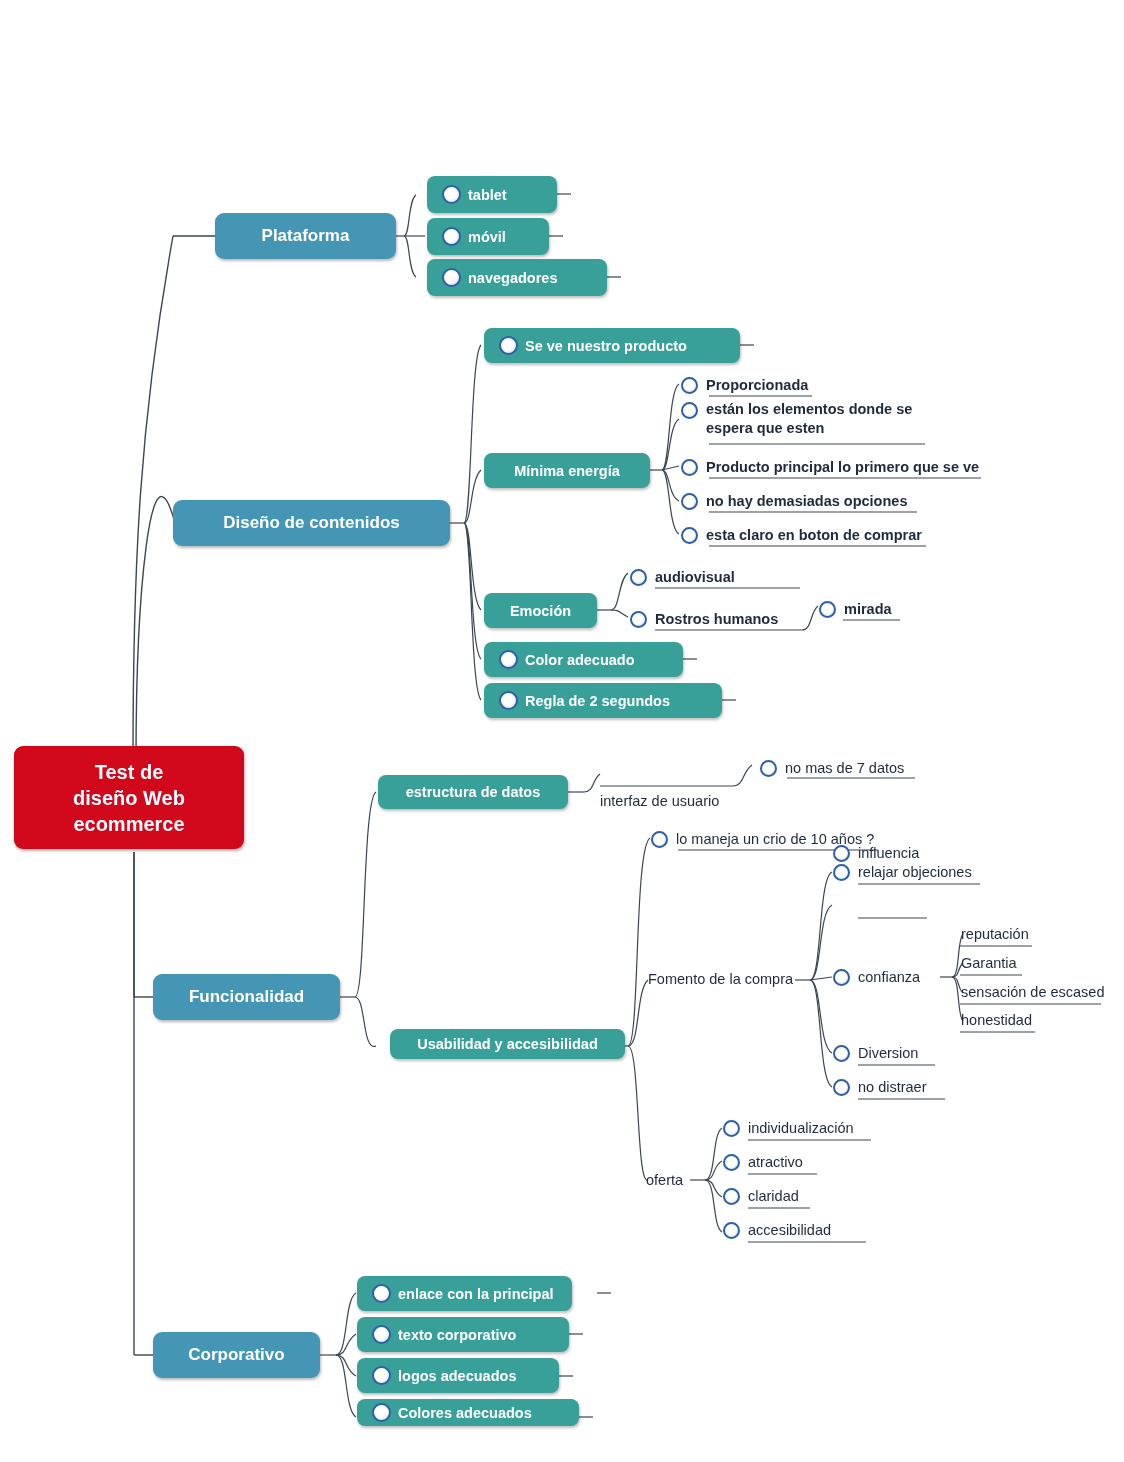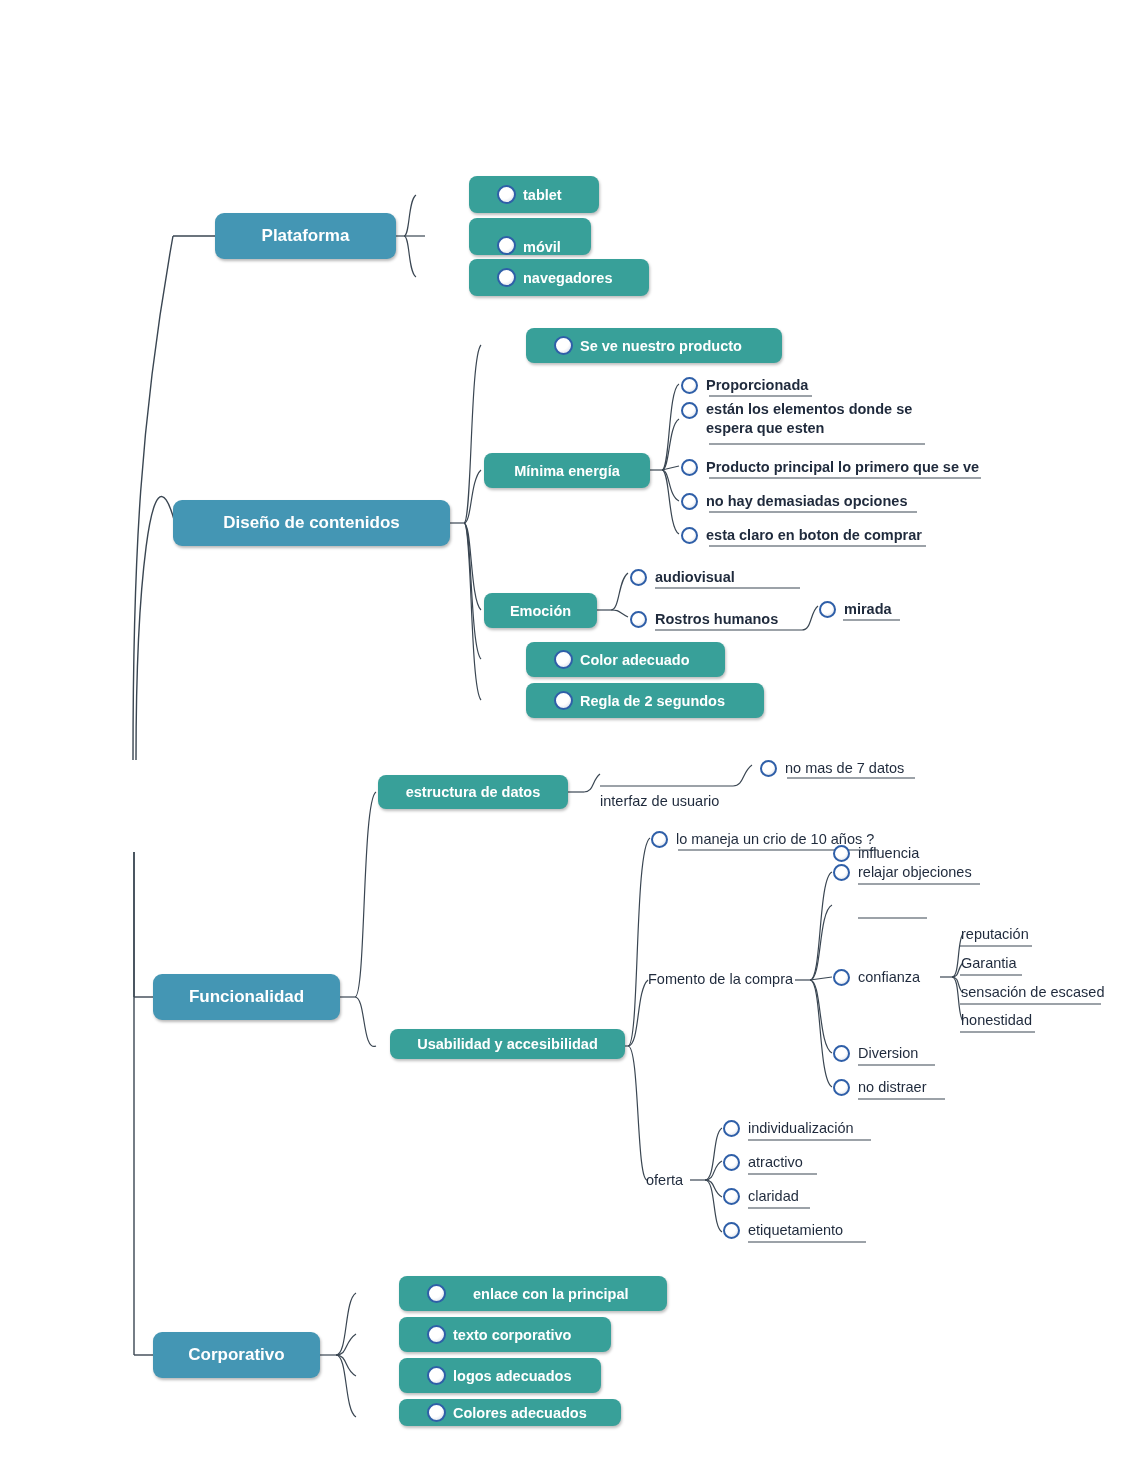--- a/index.html
+++ b/index.html
@@ -68,22 +68,21 @@
     border-radius: 8px;
     box-shadow: 1px 2px 3px rgba(0,0,0,0.26);
     color: #ffffff;
     font-weight: bold;
     font-size: 14.5px;
     justify-content: center;
     padding: 0 12px;
   }
   .node.lvl2.hasbullet {
     justify-content: flex-start;
-    padding-left: 28px;
-    margin-left: 42px;
+    padding-left: 15px;
   }
 
   
   .node.plain {
     color: #1f2a3c;
     font-size: 14.5px;
     font-weight: bold;
     background: transparent;
     padding: 0;
   }
@@ -228,31 +227,36 @@
       <path d="M336,1355 C348,1355 344,1342 356,1334"></path>
       <path d="M336,1355 C348,1355 344,1370 356,1376"></path>
       <path d="M336,1355 C348,1355 344,1410 356,1417"></path>
       <path d="M597,1293 L611,1293"></path>
       <path d="M569,1334 L583,1334"></path>
       <path d="M559,1376 L573,1376"></path>
       <path d="M579,1417 L593,1417"></path>
     </g>
   </svg>
 
+  <div class="node root" style="left:14px; top:746px; width:230px; height:103px;">
+    <span style="display:block; white-space:pre-line;">Test de
+diseño Web
+ecommerce</span>
+  </div>
 
   <div class="node lvl1" style="left:215px; top:213px; width:181px; height:46px;">
     <span>Plataforma</span>
   </div>
 
   <div class="node lvl2 hasbullet" style="left:427px; top:176px; width:130px; height:37px;">
     <span class="bullet"></span>
     <span>tablet</span>
   </div>
 
-  <div class="node lvl2 hasbullet" style="left:427px; top:218px; width:122px; height:37px;align-items:flex-end;">
+  <div class="node lvl2 hasbullet" style="left:427px; top:218px; width:122px; height:37px;">
     <span class="bullet"></span>
     <span>móvil</span>
   </div>
 
   <div class="node lvl2 hasbullet" style="left:427px; top:259px; width:180px; height:37px;">
     <span class="bullet"></span>
     <span>navegadores</span>
   </div>
 
   <div class="node lvl1" style="left:173px; top:500px; width:277px; height:46px;">
@@ -404,28 +408,28 @@
   <div class="node plain light" style="left:723px; top:1151px; height:22px;">
     <span class="bullet sm"></span>
     <span class="txt">atractivo</span>
   </div>
   <div class="node plain light" style="left:723px; top:1185px; height:22px;">
     <span class="bullet sm"></span>
     <span class="txt">claridad</span>
   </div>
   <div class="node plain light" style="left:723px; top:1219px; height:22px;">
     <span class="bullet sm"></span>
-    <span class="txt">etiquetamiento</span>
+    <span class="txt">accesibilidad</span>
   </div>
 
   <div class="node lvl1" style="left:153px; top:1332px; width:167px; height:46px;">
     <span>Corporativo</span>
   </div>
 
-  <div class="node lvl2 hasbullet" style="left:357px; top:1276px; width:268px; height:35px;gap:20px;">
+  <div class="node lvl2 hasbullet" style="left:357px; top:1276px; width:215px; height:35px;">
     <span class="bullet"></span>
     <span>enlace con la principal</span>
   </div>
 
   <div class="node lvl2 hasbullet" style="left:357px; top:1317px; width:212px; height:35px;">
     <span class="bullet"></span>
     <span>texto corporativo</span>
   </div>
 
   <div class="node lvl2 hasbullet" style="left:357px; top:1358px; width:202px; height:35px;">

